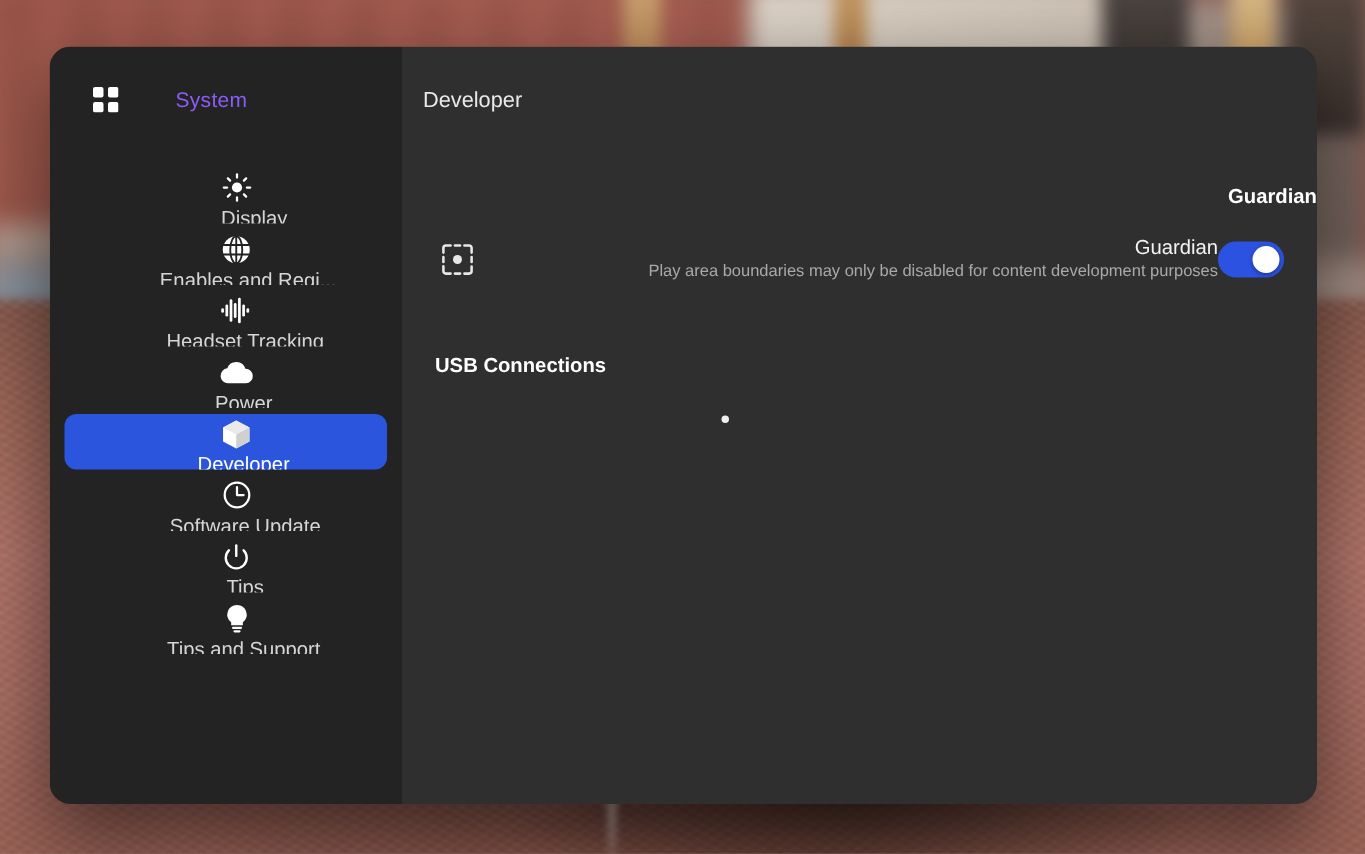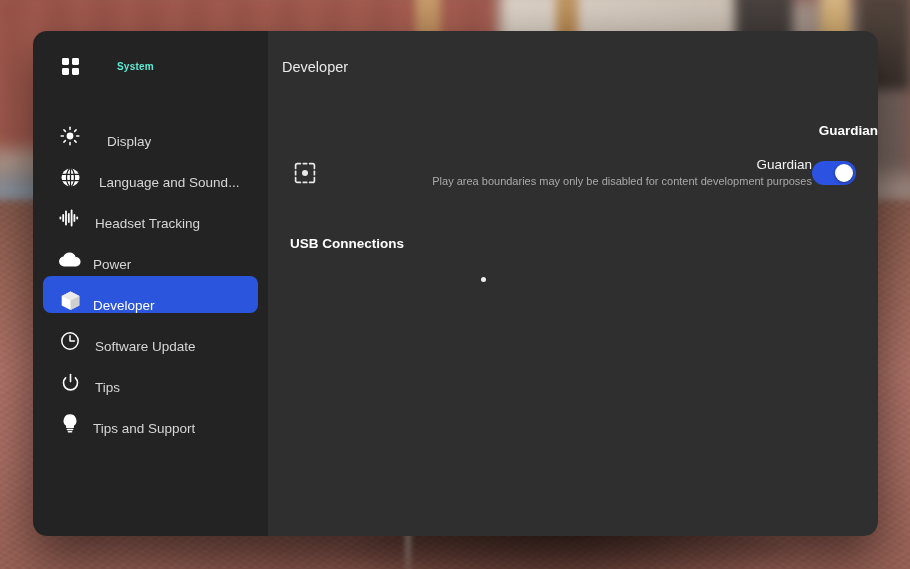--- a/index.html
+++ b/index.html
@@ -113,27 +113,28 @@
   }
   #content-pane{
     flex:1; background:#2f2f2f; position:relative;
   }
 
   
   .sb-header{
     display:flex; align-items:center; height:70px; padding-left:24px;
   }
   .sb-header .sb-label{
-    font-size:10px; font-weight:bold; color:#5eead4; margin-left:34px; letter-spacing:.2px;
+    font-size:14px; font-weight:normal; color:#8b5cf6; margin-left:34px; letter-spacing:.2px;
   }
   .sb-item{
-    display:flex; align-items:flex-end;
+    display:flex; align-items:center;
     height:37px; margin:0 10px 4px 10px;
     border-radius:8px; padding-left:14px;
     cursor:pointer;
+    flex-direction:column;
   }
   .sb-item.active{ background:#2c55dd; }
   .sb-ico{
     width:26px; height:26px; flex:0 0 26px;
     display:flex; align-items:center; justify-content:center;
   }
   .sb-text{
     font-size:13.5px; color:#d6d6d6; white-space:nowrap;
     overflow:hidden; text-overflow:ellipsis;
   }
@@ -249,21 +250,21 @@
         <svg width="21" height="21" viewBox="0 0 21 21">
           <circle cx="10.5" cy="10.5" r="9" fill="#ffffff"></circle>
           <g stroke="#232323" stroke-width="1.25" fill="none">
             <ellipse cx="10.5" cy="10.5" rx="4" ry="9"></ellipse>
             <line x1="1.7" y1="7.3" x2="19.3" y2="7.3"></line>
             <line x1="1.7" y1="13.7" x2="19.3" y2="13.7"></line>
             <line x1="10.5" y1="1.5" x2="10.5" y2="19.5"></line>
           </g>
         </svg>
       </span>
-      <span class="sb-text">Language and Sound...</span>
+      <span class="sb-text">Enables and Regi...</span>
     </div>
 
     <div class="sb-item sb-sp-3">
       <span class="sb-ico">
         <svg width="22" height="20" viewBox="0 0 22 20">
           <g fill="#ffffff">
             <rect x="0.5" y="8.5" width="1.8" height="3" rx=".9"></rect>
             <rect x="3.3" y="6" width="1.8" height="8" rx=".9"></rect>
             <rect x="6.1" y="2.5" width="1.8" height="15" rx=".9"></rect>
             <rect x="8.9" y="5" width="1.8" height="10" rx=".9"></rect>

